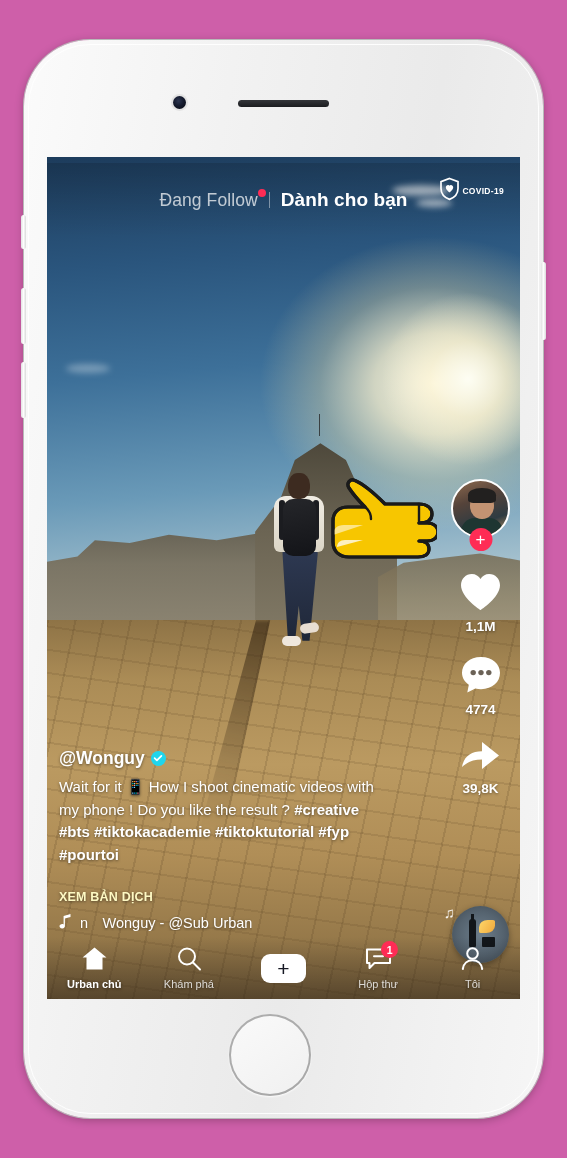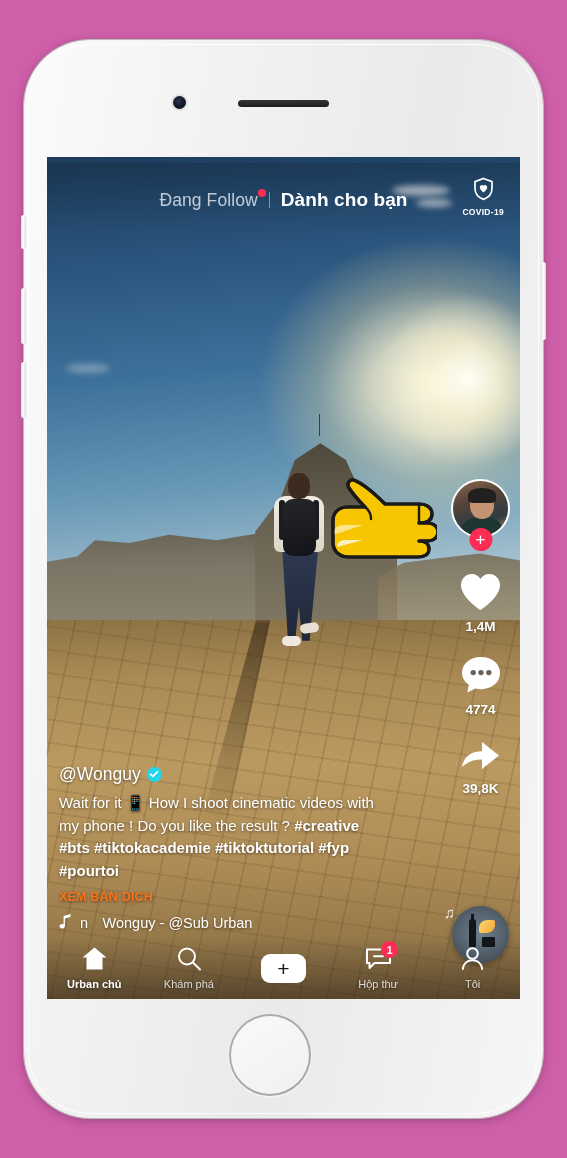--- a/index.html
+++ b/index.html
@@ -130,21 +130,21 @@
     background:linear-gradient(180deg,rgba(0,0,0,.14),rgba(0,0,0,0));
   }
   #feed-tabs { display:flex; align-items:center; gap:11px; }
   #tab-following { position:relative; color:rgba(255,255,255,.72); font-size:17.5px; letter-spacing:.1px; }
   #following-dot { position:absolute; right:-8px; top:-1px; width:8px; height:8px; border-radius:50%; background:#fe2c55; }
   #tab-divider { width:1px; height:16px; background:rgba(255,255,255,.42); }
   #tab-foryou { color:#fff; font-size:19px; font-weight:bold; letter-spacing:.1px; }
 
   #covid-button {
     position:absolute; right:16px; top:14px;
-    display:flex; flex-direction:column; align-items:center; gap:2px;
+    display:flex; flex-direction:row; align-items:center; gap:2px;
   }
   #covid-label { color:#fff; font-size:8.5px; font-weight:bold; letter-spacing:.3px; }
 
   
   #action-rail {
     position:absolute; right:10px; top:322px;
     display:flex; flex-direction:column; align-items:center;
   }
   .action-count { color:#fff; font-size:13.5px; font-weight:bold; margin-top:2px; text-shadow:0 1px 3px rgba(0,0,0,.45); }
   .action-item { display:flex; flex-direction:column; align-items:center; margin-bottom:20px; }
@@ -174,31 +174,31 @@
     overflow:hidden; box-shadow:0 2px 6px rgba(0,0,0,.35);
   }
   #disc-art-bottle { position:absolute; left:17px; top:13px; width:7px; height:28px; background:#12161a; border-radius:3px 3px 1px 1px; }
   #disc-art-bottle-neck { position:absolute; left:19px; top:8px; width:3px; height:8px; background:#12161a; }
   #disc-art-flame { position:absolute; left:27px; top:14px; width:16px; height:13px; background:linear-gradient(120deg,#ffd76a,#f0a83b); border-radius:55% 12% 55% 12%; }
   #disc-art-block { position:absolute; left:30px; top:31px; width:13px; height:10px; background:#12161a; border-radius:1px; }
 
   
   #caption-block { position:absolute; left:12px; bottom:66px; width:330px; }
   #author-row { display:flex; align-items:center; gap:6px; margin-bottom:7px; }
-  #author-handle { color:#fff; font-size:17.5px; font-weight:normal; text-shadow:0 1px 3px rgba(0,0,0,.5); }
+  #author-handle { color:#fff; font-size:17.5px; font-weight:bold; text-shadow:0 1px 3px rgba(0,0,0,.5); }
   #verified-badge {
     width:15px; height:15px; border-radius:50%;
     background:#20d5ec; display:flex; align-items:center; justify-content:center;
   }
   #caption-text {
     color:#fff; font-size:15px; line-height:1.52;
     text-shadow:0 1px 3px rgba(0,0,0,.5);
   }
   #caption-text .hashtag { font-weight:bold; }
-  #translate-link { color:#f97316; font-size:12.5px; font-weight:bold; margin-top:7px; letter-spacing:.2px; text-shadow:0 1px 3px rgba(0,0,0,.5); }
+  #translate-link { color:#fef9c3; font-size:12.5px; font-weight:bold; margin-top:23px; letter-spacing:.2px; text-shadow:0 1px 3px rgba(0,0,0,.5); }
 
   #music-row { display:flex; align-items:center; gap:8px; margin-top:9px; }
   #music-title { color:#fff; font-size:14.5px; text-shadow:0 1px 3px rgba(0,0,0,.5); white-space:nowrap; overflow:hidden; }
   #music-note-floating { position:absolute; right:-66px; bottom:12px; color:#fff; font-size:15px; opacity:.92; }
 
   
   #bottom-nav {
     position:absolute; left:0; bottom:0; width:100%; height:62px;
     display:flex; align-items:center; justify-content:space-around;
     background:linear-gradient(180deg,rgba(0,0,0,0),rgba(0,0,0,.30));
@@ -298,21 +298,21 @@
           <span>+</span>
         </div>
       </div>
 
       <div class="action-item">
         <span>
           <svg width="45" height="42" viewBox="0 0 45 42">
             <path d="M22.5 39 C22.5 39 3 26.5 3 14.2 C3 7.8 7.9 3 13.8 3 C17.6 3 20.9 5.1 22.5 8 C24.1 5.1 27.4 3 31.2 3 C37.1 3 42 7.8 42 14.2 C42 26.5 22.5 39 22.5 39 Z" fill="#ffffff"></path>
           </svg>
         </span>
-        <span class="action-count">1,4M</span>
+        <span class="action-count">1,1M</span>
       </div>
 
       <div class="action-item">
         <span>
           <svg width="44" height="42" viewBox="0 0 44 42">
             <path d="M22 3 C10.4 3 3 10.3 3 18.8 C3 23.6 5.6 27.9 9.8 30.7 L8.3 38.5 L16.4 34.6 C18.2 35 20.1 35.2 22 35.2 C33.6 35.2 41 27.9 41 18.8 C41 10.3 33.6 3 22 3 Z" fill="#ffffff"></path>
             <circle cx="14.2" cy="18.6" r="2.7" fill="#6b6257"></circle>
             <circle cx="22" cy="18.6" r="2.7" fill="#6b6257"></circle>
             <circle cx="29.8" cy="18.6" r="2.7" fill="#6b6257"></circle>
           </svg>

